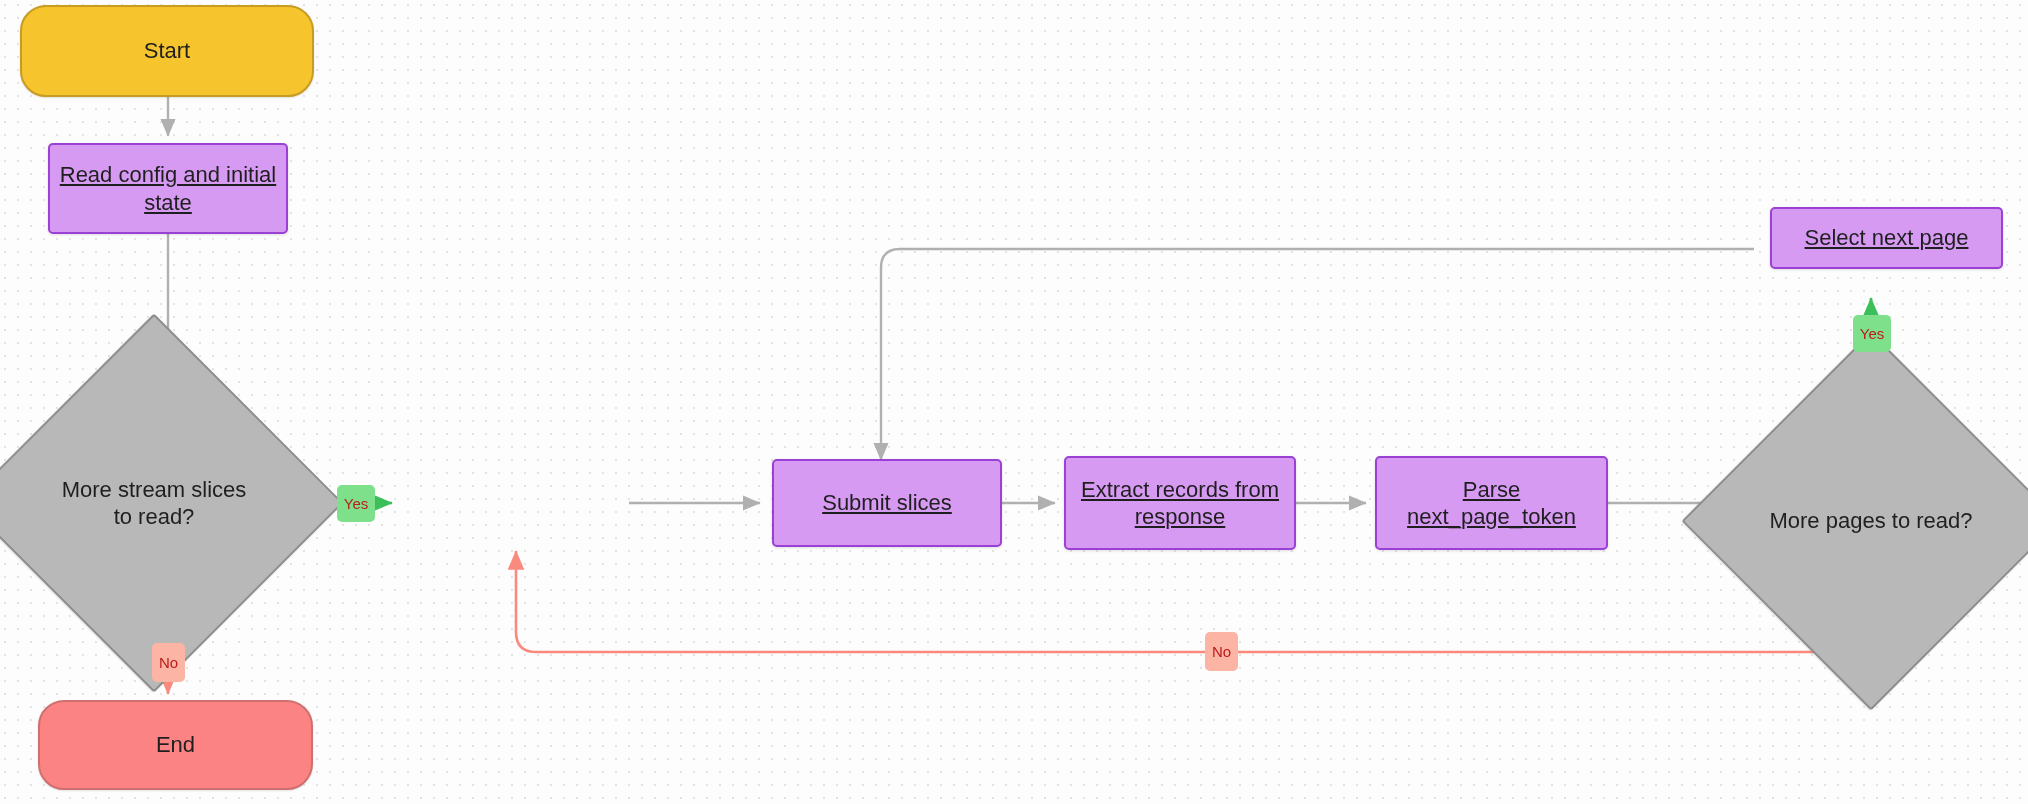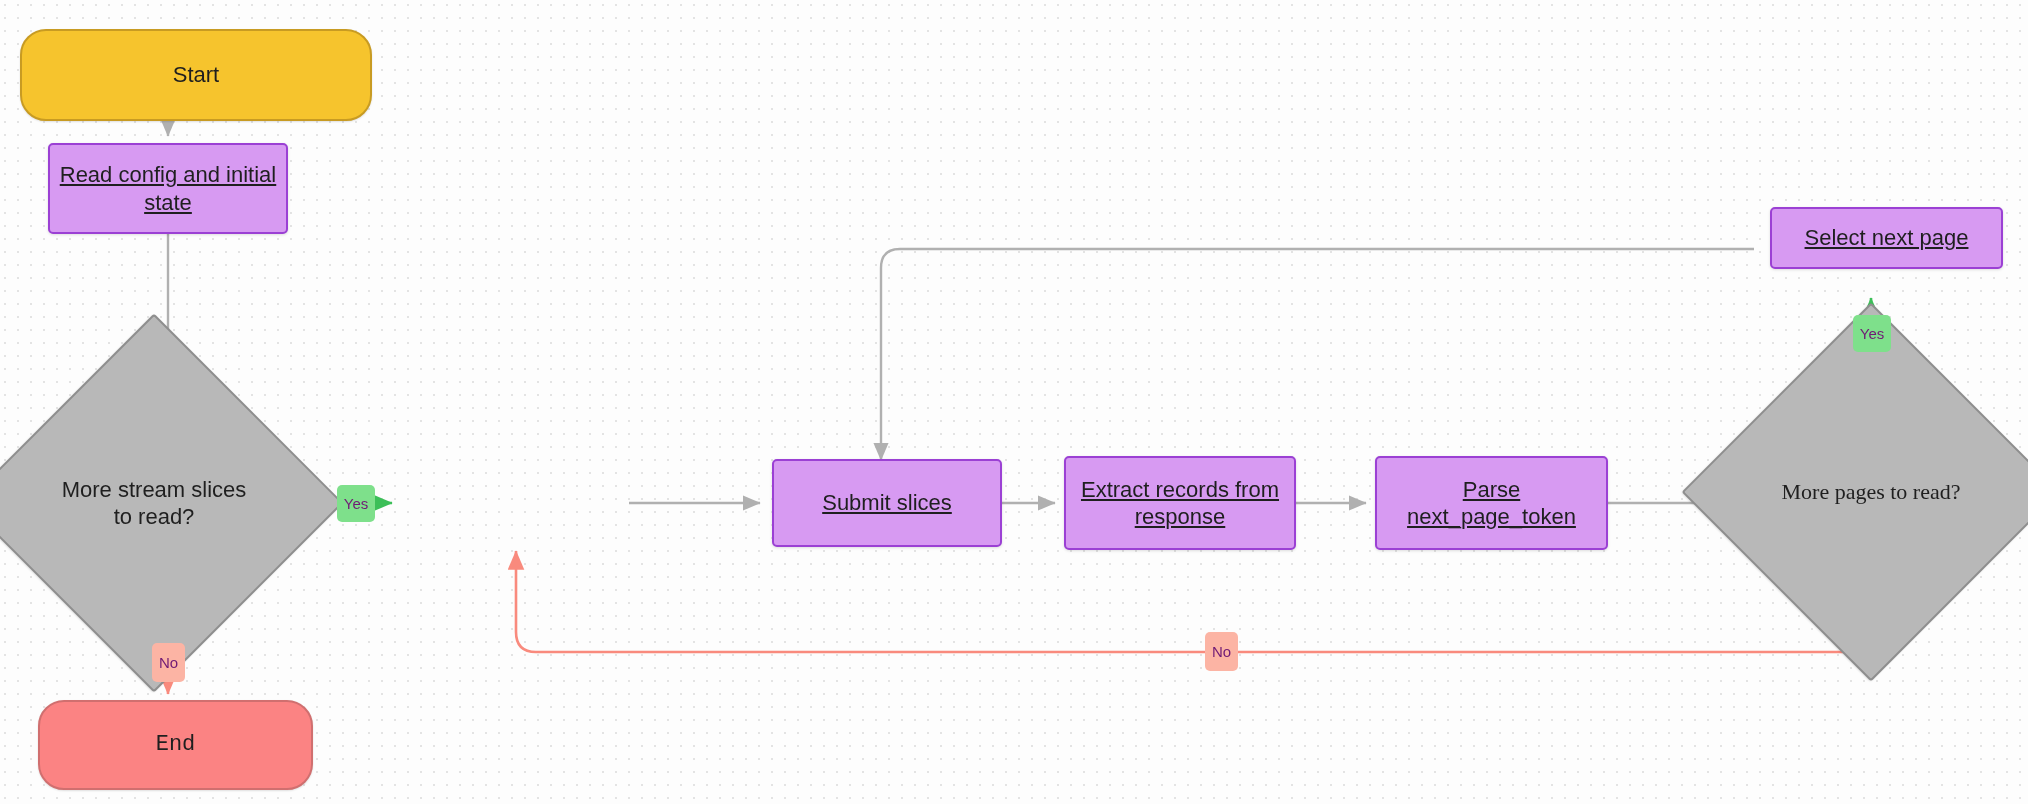--- a/index.html
+++ b/index.html
@@ -47,21 +47,20 @@
     font-size: 22px;
     box-shadow: 0 1px 2px rgba(0,0,0,0.12);
   }
   .node-start {
     background: #f6c42d;
     border-color: #c89b22;
   }
   .node-end {
     background: #fb8383;
     border-color: #d06f6f;
-    font-family: Liberation Mono, monospace;
   }
   .node-process {
     background: #d79af2;
     border-color: #9b40d4;
     border-width: 2px;
     border-style: solid;
     border-radius: 5px;
     font-size: 22px;
     box-shadow: 0 1px 3px rgba(0,0,0,0.13);
     text-decoration: underline;
@@ -88,21 +87,21 @@
     z-index: 2;
     width: 78%;
   }
   .edge-label {
     position: absolute;
     box-sizing: border-box;
     display: flex;
     align-items: center;
     justify-content: center;
     font-size: 15px;
-    color: #701a75;
+    color: #b91c1c;
     border-radius: 5px;
     z-index: 4;
   }
   .label-yes {
     background: #7ee08b;
   }
   .label-no {
     background: #fcb4a4;
   }
 </style>
@@ -140,21 +139,21 @@
 
     <path d="M 1608 503 L 1723 503" stroke="#b0b0b0" stroke-width="2.4" fill="none" marker-end="url(#arrow-gray)"></path>
 
     <path d="M 1871 375 L 1871 298" stroke="#3cbf58" stroke-width="2.6" fill="none" marker-end="url(#arrow-green)"></path>
 
     <path d="M 1754 249 L 900 249 Q 881 249 881 268 L 881 460" stroke="#b0b0b0" stroke-width="2.4" fill="none" marker-end="url(#arrow-gray)"></path>
 
     <path d="M 1871 630 Q 1871 652 1852 652 L 536 652 Q 516 652 516 632 L 516 551" stroke="#f98a7d" stroke-width="2.6" fill="none" marker-end="url(#arrow-red)"></path>
   </svg>
 
-  <div class="node node-terminal node-start" style="left:20px; top:5px; width:352px; height:92px;margin-top:24px;">
+  <div class="node node-terminal node-start" style="left:20px; top:5px; width:294px; height:92px;">
     <span>Start</span>
   </div>
 
   <div class="node node-process" style="left:48px; top:143px; width:240px; height:91px;">
     <span>Read config and initial state</span>
   </div>
 
   <div class="node node-decision" style="left:20px; top:369px; width:268px; height:268px;">
     <span class="diamond-shape"></span>
     <span class="diamond-label">More stream slices to read?</span>
@@ -170,21 +169,21 @@
   </div>
 
   <div class="node node-process" style="left:1064px; top:456px; width:232px; height:94px;">
     <span>Extract records from response</span>
   </div>
 
   <div class="node node-process" style="left:1375px; top:456px; width:233px; height:94px;">
     <span>Parse next_page_token</span>
   </div>
 
-  <div class="node node-decision" style="left:1737px; top:358px; width:268px; height:268px;font-family:Liberation Serif, serif;">
+  <div class="node node-decision" style="left:1737px; top:387px; width:268px; height:268px;">
     <span class="diamond-shape"></span>
     <span class="diamond-label">More pages to read?</span>
   </div>
 
   <div class="node node-process" style="left:1754px; top:207px; width:233px; height:62px;margin-left:16px;">
     <span>Select next page</span>
   </div>
 
   <div class="edge-label label-yes" style="left:337px; top:485px; width:38px; height:37px;">
     <span>Yes</span>

